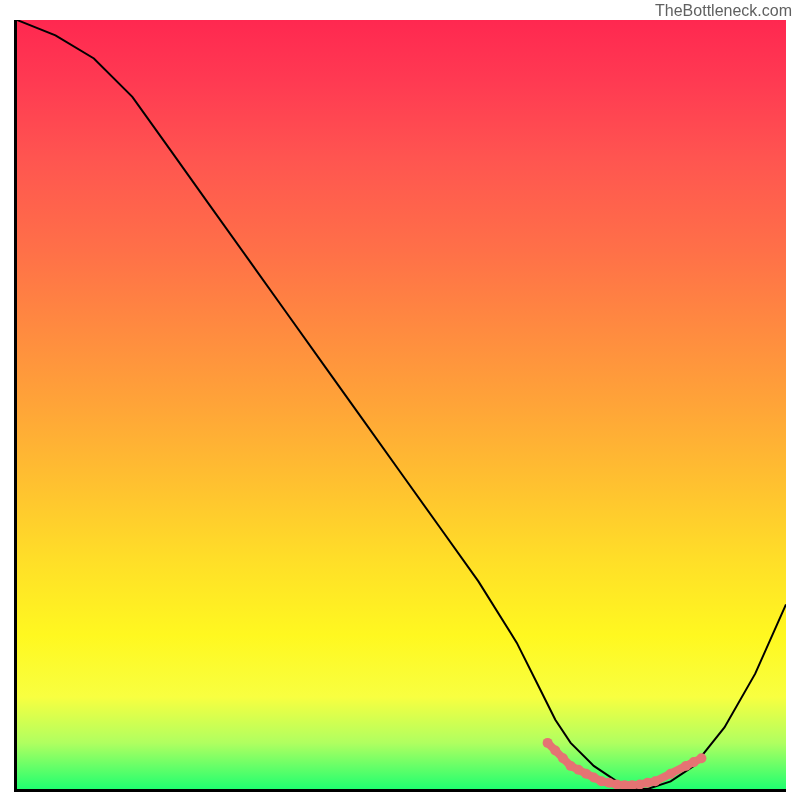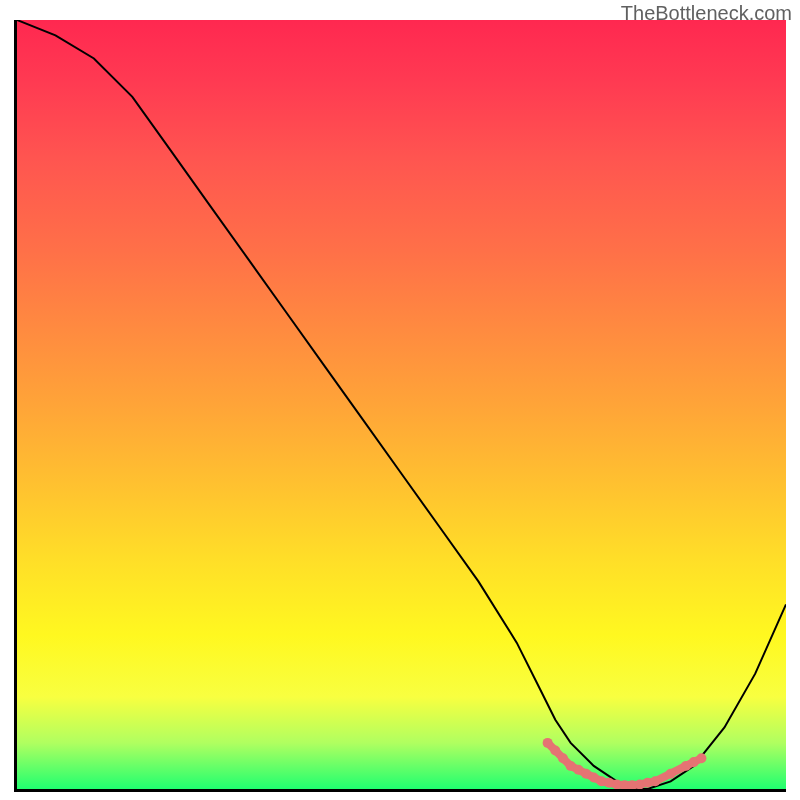--- a/index.html
+++ b/index.html
@@ -7,21 +7,21 @@
     width: 800px;
     height: 800px;
     background: #fff;
     position: relative;
     font-family: Arial, sans-serif;
   }
   .watermark {
     position: absolute;
     top: 2px;
     right: 8px;
-    font-size: 20px;
+    font-size: 16px;
     color: #606060;
     font-weight: normal;
     z-index: 10;
   }
   .chart-area {
     position: absolute;
     left: 14px;
     top: 20px;
     width: 772px;
     height: 772px;

